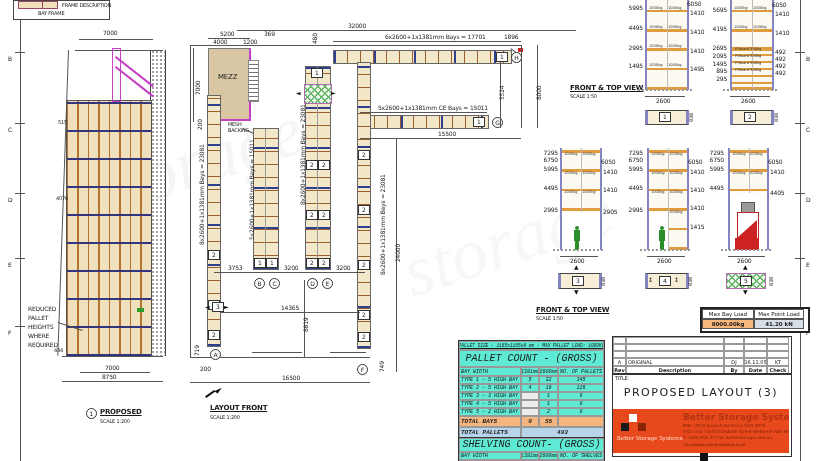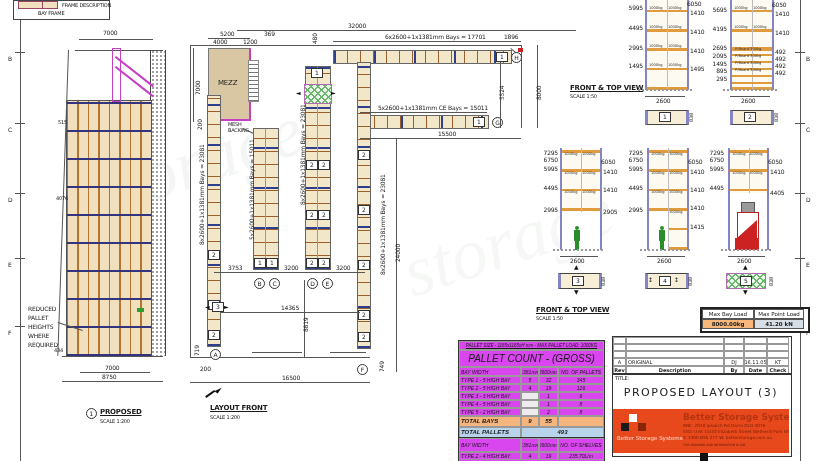--- a/index.html
+++ b/index.html
@@ -37,22 +37,22 @@
   .tview{position:absolute;border:1px solid #444;border-left:3px solid #8585c2;
          border-right:3px solid #8585c2;background:#f7eed8}
   .ground{position:absolute;height:2px;background:repeating-linear-gradient(90deg,#999 0 2px,rgba(0,0,0,0) 2px 4px)}
   .speck{position:absolute;background-image:radial-gradient(#9a9a9a 0.7px,rgba(0,0,0,0) 0.8px);background-size:4px 4px;border-left:1px solid #444;border-right:1px solid #444}
   .grid-sec{position:absolute;border:1px solid #555;
     background:repeating-linear-gradient(0deg,#33337e 0 2px,rgba(0,0,0,0) 2px 28px),
                repeating-linear-gradient(90deg,#b5732d 0 1.5px,rgba(0,0,0,0) 1.5px 10.5px),#f0e0bd}
   .stairs{position:absolute;border:1px solid #888;
     background:repeating-linear-gradient(0deg,#777 0 1px,rgba(0,0,0,0) 1px 4px),#fff}
   .wm{position:absolute;font-family:"Liberation Serif",serif;font-style:italic;pointer-events:none}
-  .pt{position:absolute;display:grid;background:#d946ef;border:1px solid #333;
-      font-family:Liberation Sans, sans-serif;font-style:italic}
+  .pt{position:absolute;display:grid;background:#5eead4;border:1px solid #333;
+      font-family:Liberation Mono, monospace;font-style:italic}
   .pt>div{border:0.5px solid #999;font-size:5px;line-height:1.2;padding:1px 1px;
           white-space:nowrap;overflow:hidden;display:flex;align-items:center}
   .pt .ttl{justify-content:center;font-size:10px}
   .pt .ctr{justify-content:center}
   .rv{position:absolute;display:grid;background:#fff;border:1px solid #333;font-size:5px}
   .rv>div{border:0.5px solid #999;padding:0 1px;display:flex;align-items:center;white-space:nowrap;overflow:hidden}
   .arrow{position:absolute;font-size:6px;line-height:1;color:#111}
 </style>
 </head>
 <body>
@@ -135,21 +135,21 @@
   <div class="ln" style="left:511px;top:48px;width:13px;height:1px;transform:rotate(40deg);transform-origin:left top"></div>
 
   <div class="ln" style="left:190px;top:45px;width:331px;height:1px"></div>
   <div class="ln" style="left:190px;top:45px;width:1px;height:312px"></div>
   <div class="ln" style="left:521px;top:45px;width:1px;height:83px"></div>
   <div class="ln" style="left:190px;top:357px;width:180px;height:1px"></div>
   <div class="ln" style="left:252px;top:352px;width:50px;height:1px"></div>
   <div class="ln" style="left:330px;top:352px;width:36px;height:1px"></div>
 
   <div class="abs" style="left:208px;top:48px;width:40px;height:70px;background:#d9c7a4;border:1px solid #777;border-right:2px solid #c43fc4;border-bottom:2px solid #c43fc4"></div>
-  <div class="d f7" style="left:218px;top:80px">MEZZ</div>
+  <div class="d f7" style="left:218px;top:74px">MEZZ</div>
   <div class="stairs" style="left:248px;top:60px;width:9px;height:40px"></div>
   <div class="ln" style="left:193px;top:48px;width:1px;height:74px"></div>
   <div class="d cr" style="left:195px;top:95px">7000</div>
   <div class="d cr" style="left:197px;top:130px">200</div>
   <div class="d f5" style="left:228px;top:122px">MESH</div>
   <div class="d f5" style="left:228px;top:128px">BACKING</div>
   <div class="ln" style="left:243px;top:128px;width:12px;height:1px;transform:rotate(25deg);transform-origin:left top"></div>
 
   <div class="rack-h" style="left:333px;top:50px;width:177px"></div>
   <div class="nsq" style="left:496px;top:52px">1</div>
@@ -432,20 +432,21 @@
     <div class="ctr">8</div>
     <div style="background:#f5b57f;font-weight:bold;font-size:6px">TOTAL BAYS</div>
     <div class="ctr" style="background:#f5b57f;font-weight:bold;font-size:6px">9</div>
     <div class="ctr" style="background:#f5b57f;font-weight:bold;font-size:6px">55</div>
     <div style="background:#f5b57f"></div>
     <div style="background:#b8d4ea;font-weight:bold;font-size:6px">TOTAL PALLETS</div>
     <div class="ctr" style="grid-column:2/5;background:#b8d4ea;font-weight:bold;font-size:6px">493</div>
   </div>
 
   <div class="pt" style="left:458px;top:437px;width:145px;grid-template-columns:62px 18px 19px 46px;grid-template-rows:14px 8px 8px 8px">
+    <div class="ttl" style="grid-column:1/5">SHELVING COUNT- (GROSS)</div>
     <div>BAY WIDTH</div>
     <div class="ctr">1381mm</div>
     <div class="ctr">2600mm</div>
     <div class="ctr">NO. OF SHELVES</div>
     <div>TYPE 2 - 4 HIGH BAY</div>
     <div class="ctr">4</div>
     <div class="ctr">19</div>
     <div class="ctr">235.70L/m</div>
 
   </div>

